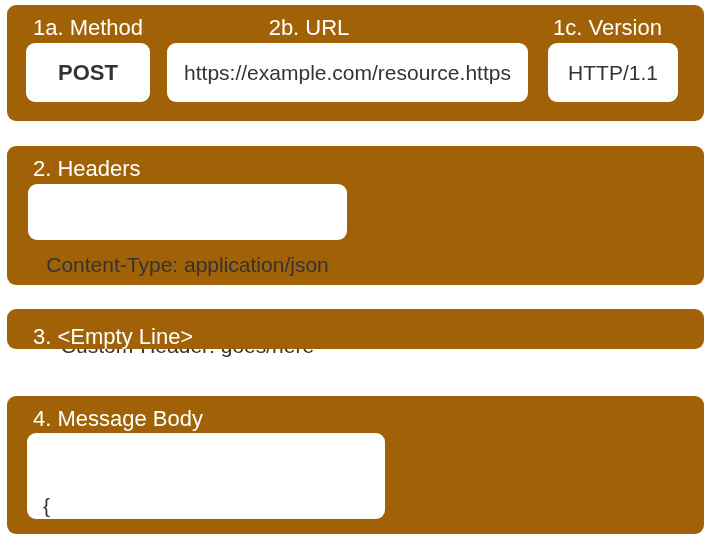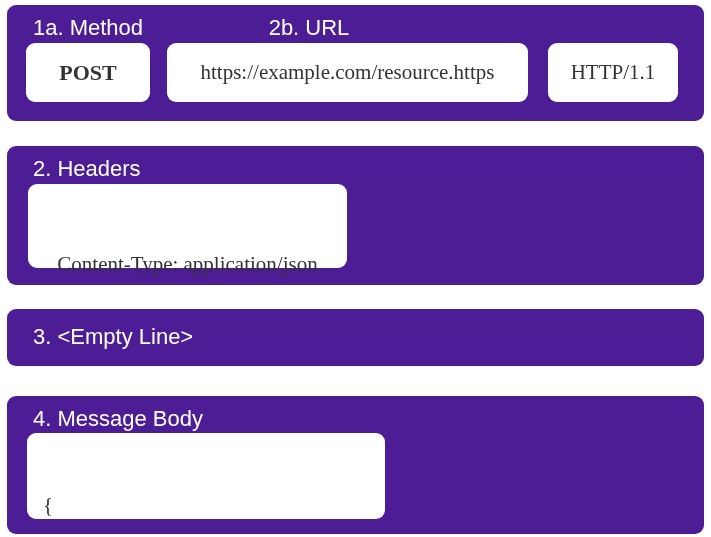--- a/index.html
+++ b/index.html
@@ -1,73 +1,73 @@
 <!DOCTYPE html>
 <html><head>
 <meta charset="utf-8">
 <style>
   html,body{margin:0;padding:0;background:#ffffff;}
   .canvas{
     position:relative;width:711px;height:537px;background:#ffffff;
     font-family:"Liberation Sans",sans-serif;overflow:hidden;
   }
   .panel{
-    position:absolute;left:7px;width:697px;background:#4c1d95;
+    position:absolute;left:7px;width:697px;background:#a16207;
     border-radius:9px;color:#ffffff;
   }
   .panel-request-line{top:5px;height:116px;}
   .panel-headers{top:146px;height:139px;text-align:center;}
-  .panel-empty-line{top:309px;height:57px;}
+  .panel-empty-line{top:309px;height:40px;}
   .panel-message-body{top:396px;height:138px;}
 
   .plabel{
     position:absolute;color:#ffffff;font-size:22px;line-height:24px;
     white-space:nowrap;
   }
   .plabel.centered{text-align:center;}
 
   .wbox{
     position:absolute;background:#ffffff;border-radius:9px;color:#333333;
     font-size:21px;
-    font-family:Liberation Serif, serif;
   }
   .wbox.value{
     display:flex;align-items:center;justify-content:center;
     top:38px;height:59px;
   }
   .method-label{left:19px;top:11px;width:124px;}
   .url-label{left:202px;top:11px;width:200px;}
   .version-label{left:541px;top:11px;width:119px;}
   .method-box{left:19px;width:124px;font-weight:bold;font-size:22px;}
   .url-box{left:160px;width:361px;}
   .version-box{left:541px;width:130px;}
 
   .section-label{left:26px;top:11px;}
   .empty-line-label{left:26px;top:16px;}
 
   .headers-box{
-    left:21px;top:38px;width:319px;height:84px;
+    left:21px;top:38px;width:319px;height:56px;
     padding:13px 5px 12px 5px;box-sizing:border-box;
     line-height:27px;white-space:pre;
   }
   .body-box{
     left:20px;top:37px;width:358px;height:86px;
     padding:5px 0 0 16px;box-sizing:border-box;
     line-height:27px;white-space:pre;
   }
   .tline{display:block;}
 </style>
 </head>
 <body>
 
 <div class="canvas">
 
   <div class="panel panel-request-line">
     <div class="plabel centered method-label">1a. Method</div>
     <div class="plabel centered url-label">2b. URL</div>
+    <div class="plabel centered version-label">1c. Version</div>
 
     <div class="wbox value method-box">
       <span>POST</span>
     </div>
     <div class="wbox value url-box">
       <span>https://example.com/resource.https</span>
     </div>
     <div class="wbox value version-box">
       <span>HTTP/1.1</span>
     </div>

